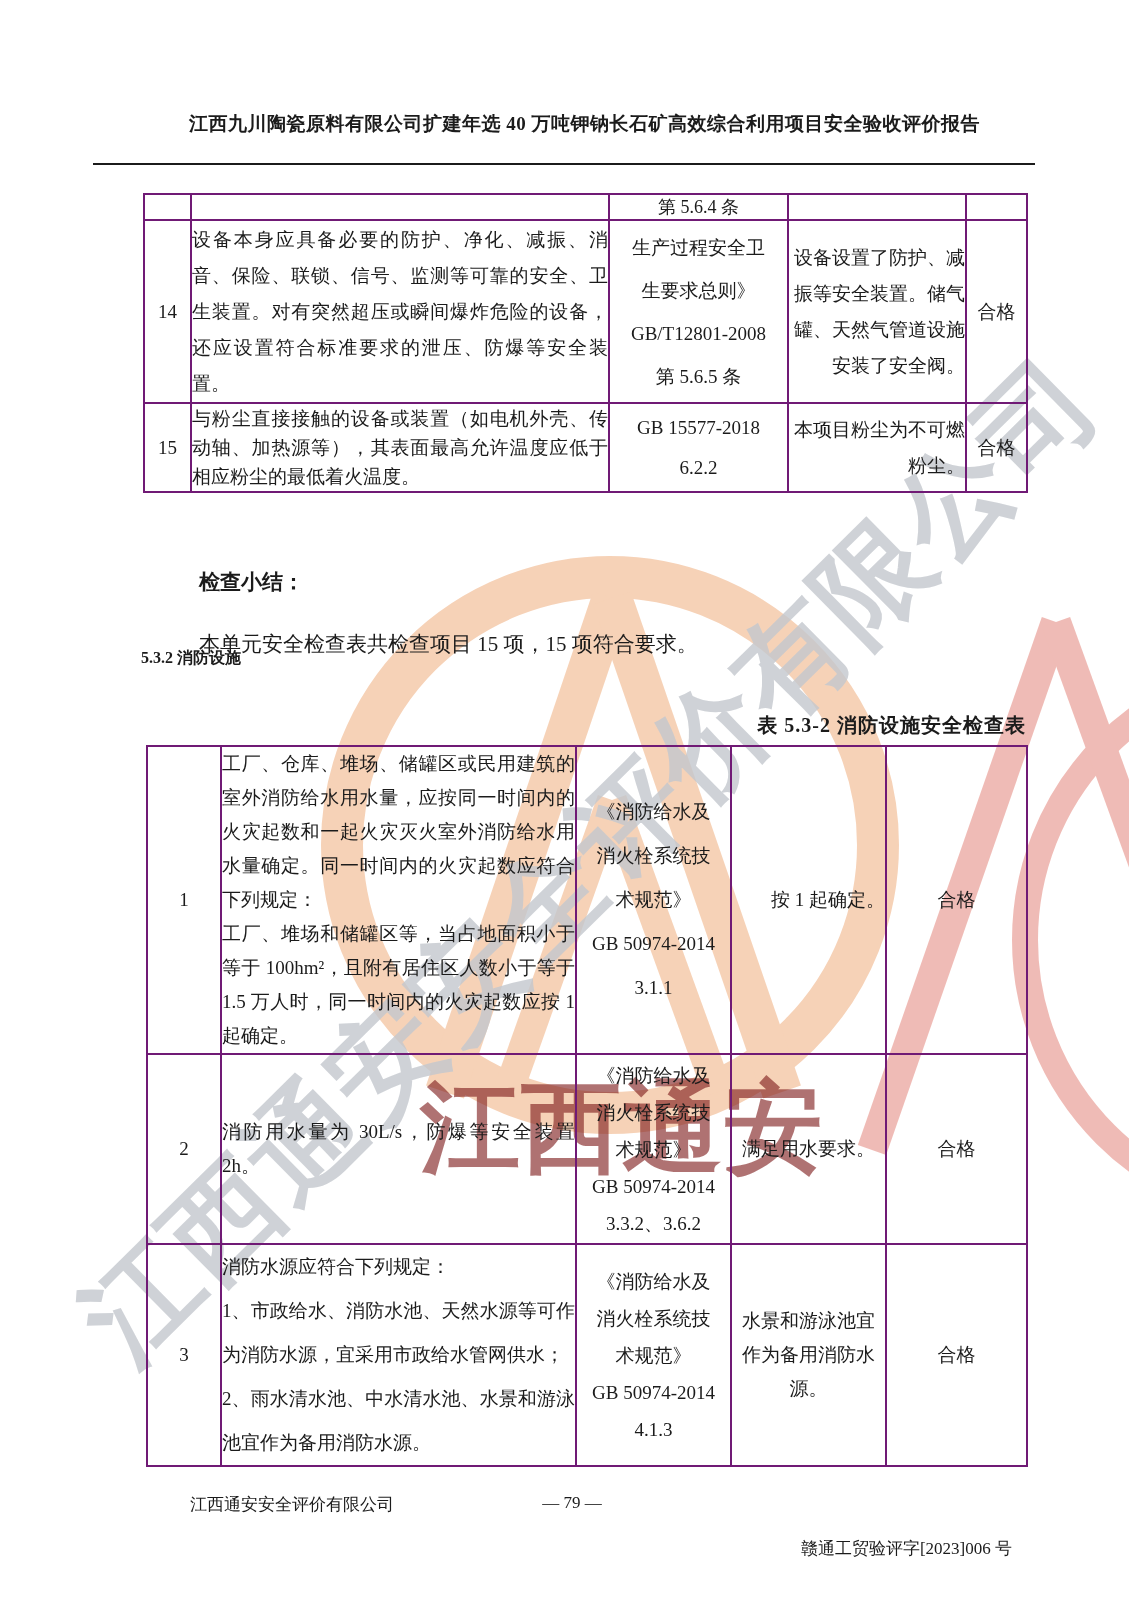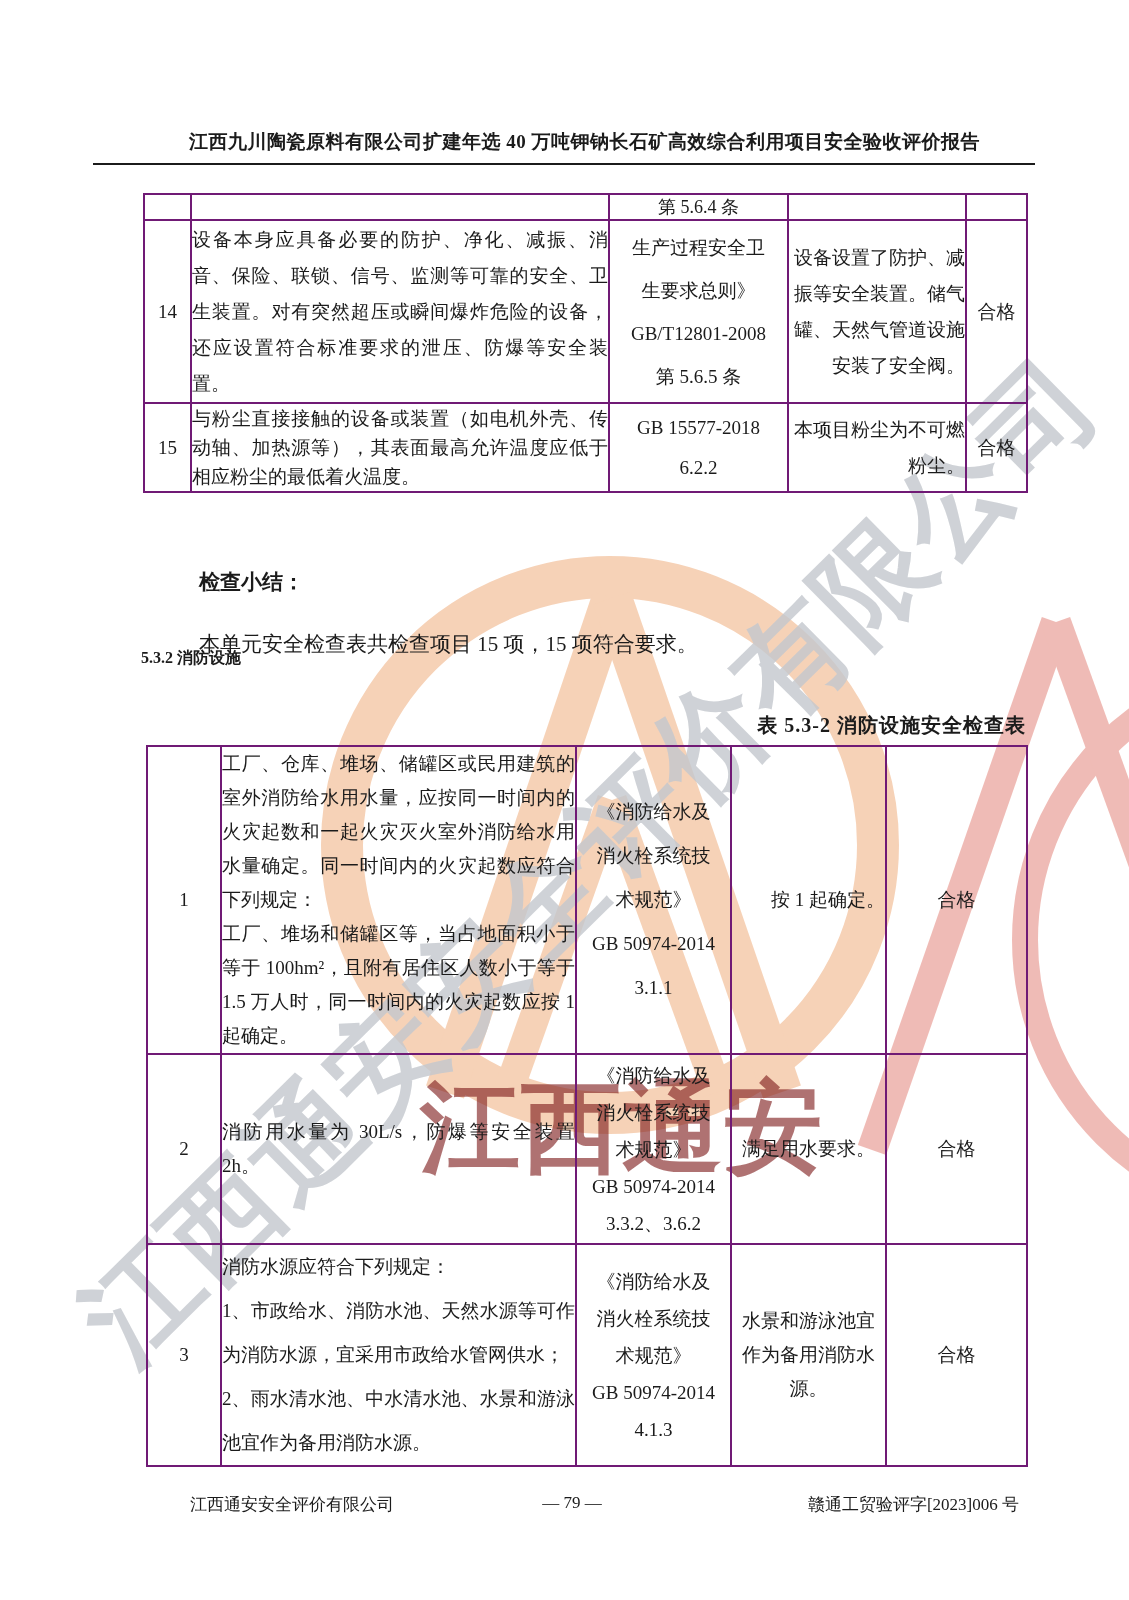--- a/index.html
+++ b/index.html
@@ -18,42 +18,42 @@
     color:#c4c8ce;opacity:.8;
   }
   .wm-stamp{
     position:absolute;z-index:2;pointer-events:none;
     left:420px;top:1062px;
     font-size:100px;font-weight:bold;letter-spacing:1px;white-space:nowrap;
     color:#7f1d1d;opacity:.62;
   }
   
   .content{position:absolute;left:0;top:0;width:100%;height:100%;z-index:3;}
-  .hdr-title{position:absolute;left:0;right:0;top:129px;text-align:center;
+  .hdr-title{position:absolute;left:0;right:0;top:111px;text-align:center;
     font-size:19px;font-weight:bold;letter-spacing:.5px;margin-left:40px;}
   .hdr-rule{position:absolute;left:93px;top:163px;width:942px;height:2px;background:#1b1b1b;}
   table.t{border-collapse:collapse;table-layout:fixed;position:absolute;font-size:19px;background:transparent;}
   table.t td{border:2px solid #701a75;vertical-align:middle;padding:0;background:transparent;}
   .c{text-align:center;}
   .jc{text-align:justify;padding:0 11px;}
   .lp{text-align:right;padding:0 9px;font-family:Liberation Serif, serif;}
   .pre{white-space:pre-line;}
   .lh29{line-height:29px}.lh31{line-height:44px}.lh34{line-height:34px}
   .lh36{line-height:36px}.lh37{line-height:37px}.lh40{line-height:40px}
   .lh43{line-height:43px}.lh44{line-height:44px}
   .th{font-weight:bold;text-align:center;font-size:19px;}
   .sum-head{position:absolute;left:199px;top:568px;font-size:21px;font-weight:bold;}
   .sum-text{position:absolute;left:199px;top:630px;font-size:21px;}
   .sec-head{position:absolute;left:141px;top:648px;font-size:16px;font-weight:bold;}
   .tbl-caption{position:absolute;left:146px;width:880px;top:712px;text-align:right;
     font-size:20px;font-weight:bold;letter-spacing:1px;}
   .footer{position:absolute;left:0;top:1493px;width:100%;font-size:17px;}
   .footer .fl{position:absolute;left:190px;}
   .footer .fc{position:absolute;left:15px;right:0;text-align:center;}
-  .footer .fr{position:absolute;right:110px;}
+  .footer .fr{position:absolute;right:117px;margin-top:44px;}
 </style>
 </head>
 <body>
 
 <div class="page">
 
   <svg class="wm-svg" width="1129" height="1600" viewBox="0 0 1129 1600">
     <g stroke="#f4c7a6" fill="none" opacity="0.8">
       <circle cx="610" cy="845" r="268" stroke-width="42"></circle>
       <path d="M612,598 L445,1092" stroke-width="40"></path>

